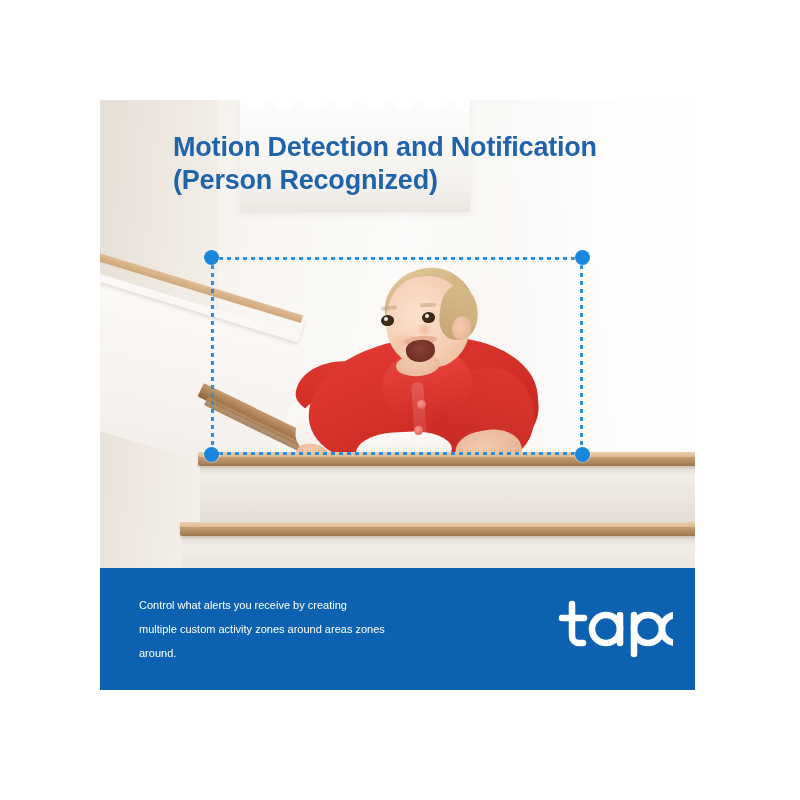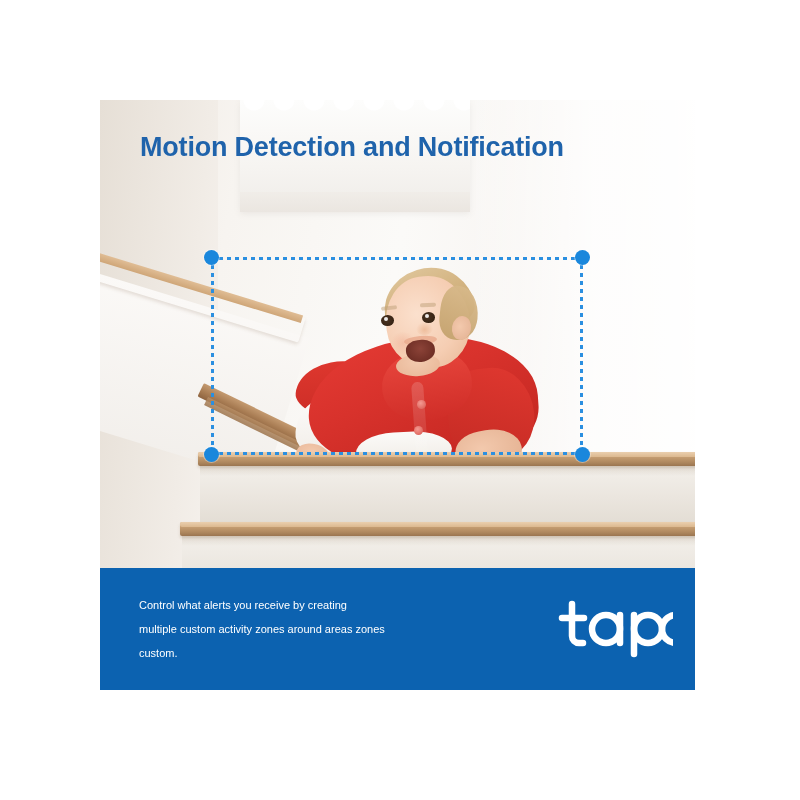--- a/index.html
+++ b/index.html
@@ -416,21 +416,21 @@
     left: 140px;
     top: 131px;
     width: 520px;
     z-index: 60;
     color: #1f63ab;
     font-size: 27px;
     line-height: 33px;
     font-weight: bold;
     letter-spacing: -0.2px;
   }
-  .title-line { display: block; white-space: nowrap; }
+  .title-line { display: block; white-space: nowrap; margin-left: 33px; }
 
   
   .banner {
     position: absolute;
     left: 100px;
     top: 568px;
     width: 595px;
     height: 122px;
     background: #0c62b0;
     z-index: 50;
@@ -527,27 +527,28 @@
     <div class="zone-edge zone-left"></div>
     <div class="zone-edge zone-right"></div>
     <div class="handle h-tl"></div>
     <div class="handle h-tr"></div>
     <div class="handle h-bl"></div>
     <div class="handle h-br"></div>
   </div>
 
   <div class="title">
     <span class="title-line">Motion Detection and Notification</span>
+    <span class="title-line">(Person Recognized)</span>
   </div>
 
   <div class="banner">
     <div class="banner-text">
       <span>Control what alerts you receive by creating</span>
       <span>multiple custom activity zones around areas zones</span>
-      <span>custom.</span>
+      <span>around.</span>
     </div>
 
     <div class="logo">
       <svg width="115" height="62" viewBox="0 0 115 62" aria-hidden="true">
         <g fill="none" stroke="#ffffff" stroke-width="6.5" stroke-linecap="round">
 
           <path d="M14 8 L14 40 a7 7 0 0 0 7 7 L25 47"></path>
           <path d="M4 22 L26 22"></path>
 
           <circle cx="48" cy="33" r="14"></circle>

